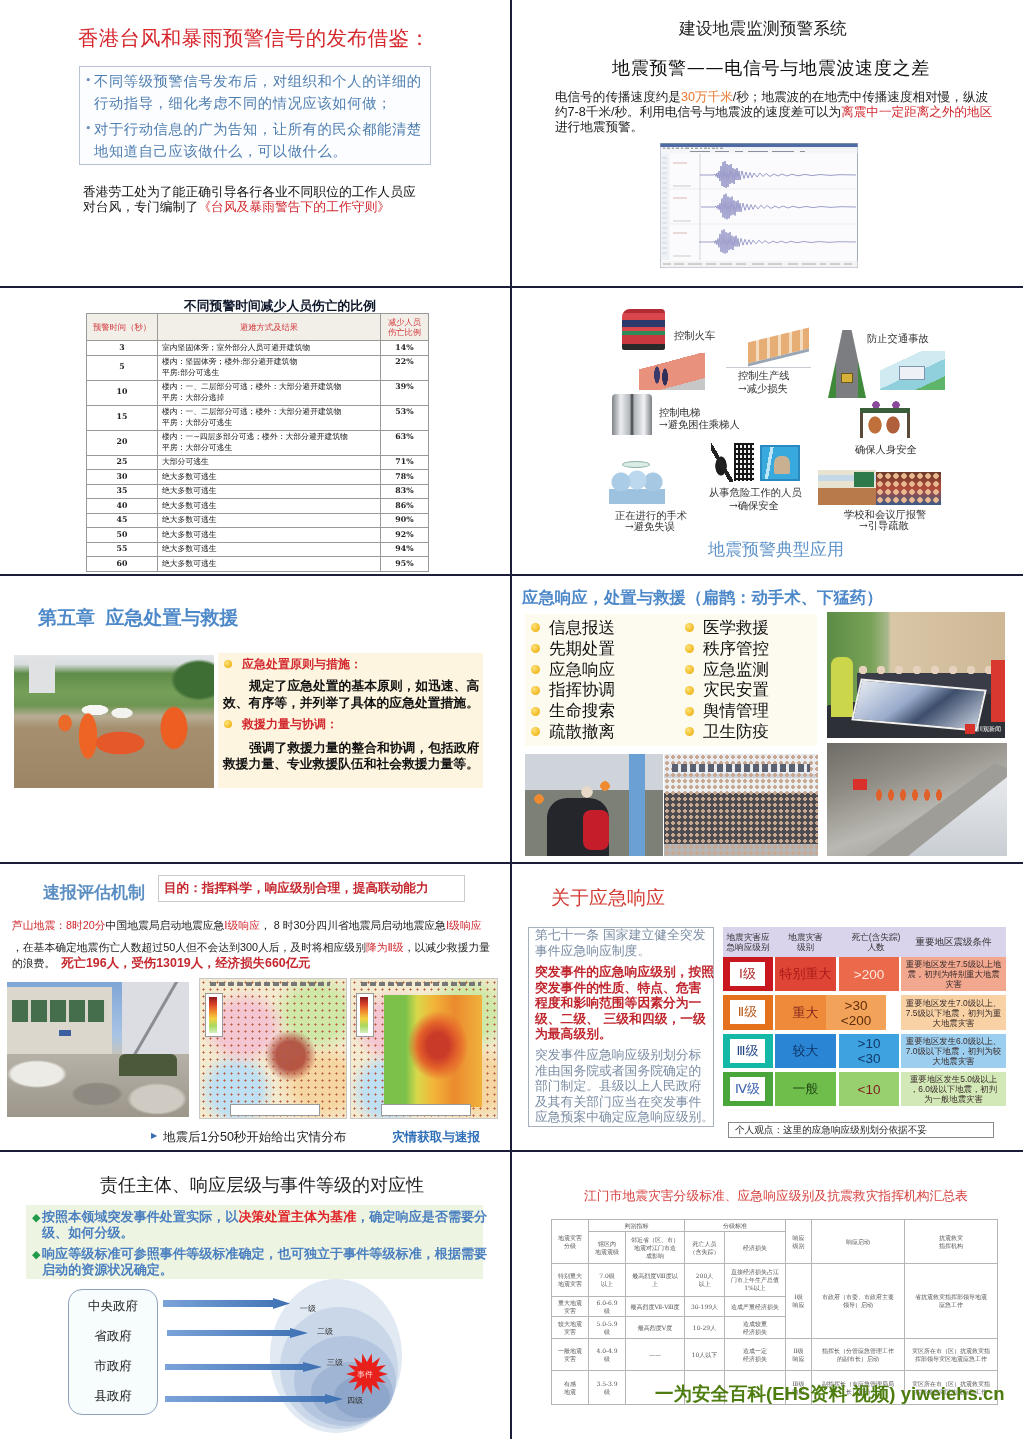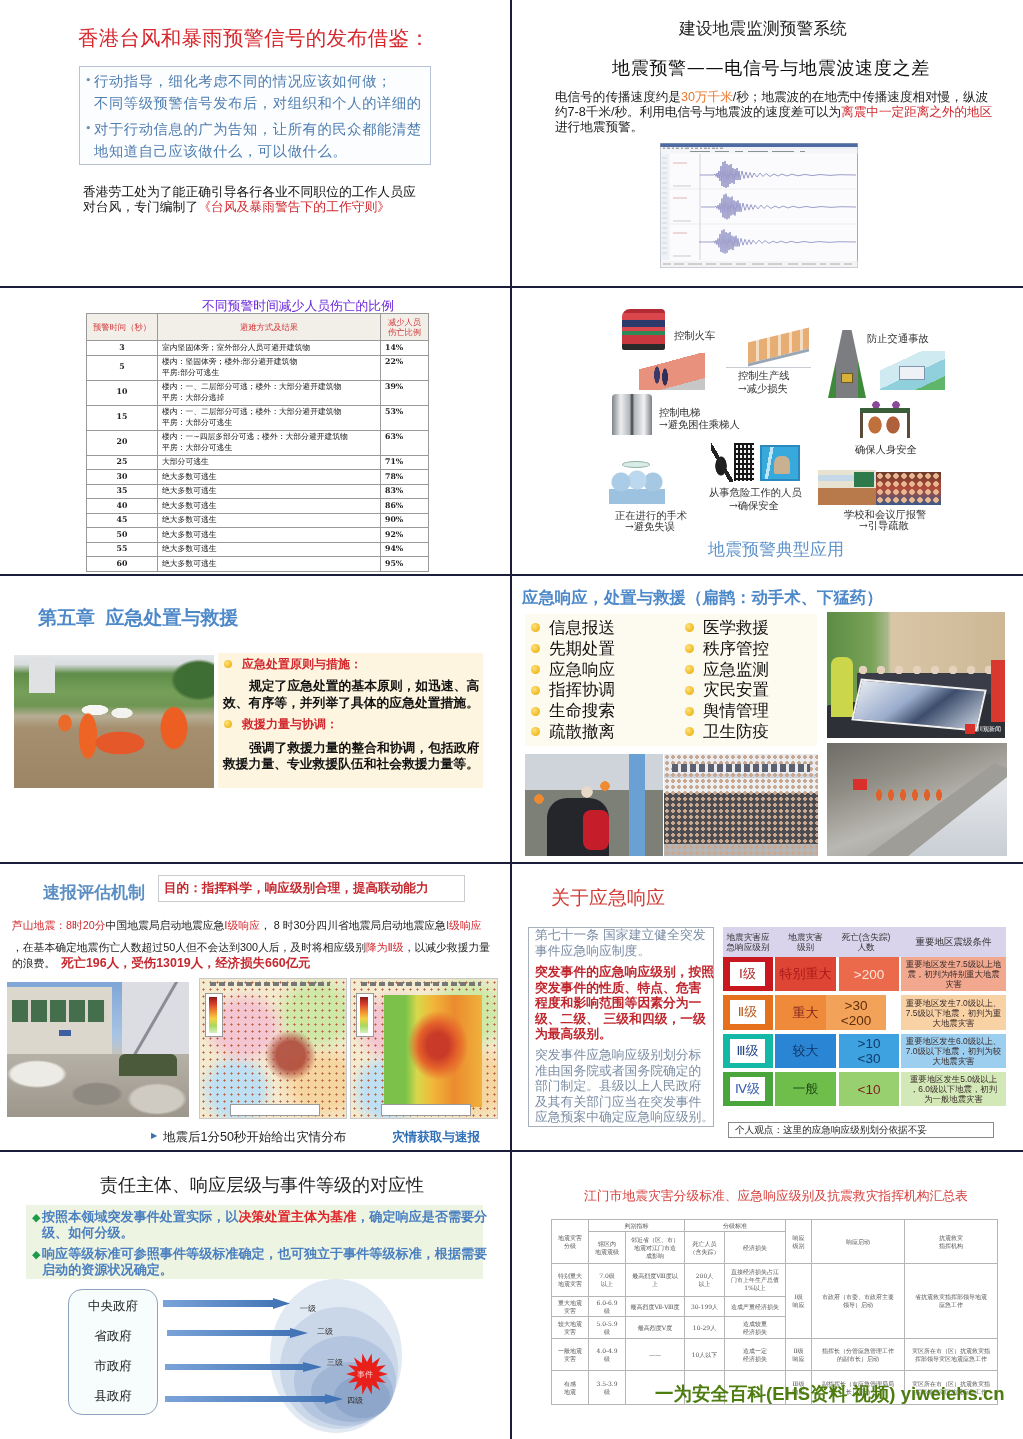--- a/index.html
+++ b/index.html
@@ -32,27 +32,27 @@
 .s1-dot{width:9px;flex:none;font-size:11px;color:#6a8fb8}
 .s1-para{left:83px;top:184px;font-size:12.8px;line-height:15px;color:#111}
 
 
 .s2-title{left:167px;top:17px;font-size:16.8px;color:#222}
 .s2-sub{left:100px;top:56px;font-size:18px;letter-spacing:.7px;color:#111}
 .s2-para{left:43px;top:90px;font-size:12.6px;line-height:15px;color:#1a1a1a}
 .s2-fig{left:148px;top:143px;width:198px;height:125px}
 
 
-.s3-title{left:202px;top:10px;font-size:12.8px;font-weight:normal;color:#6d28d9}
+.s3-title{left:184px;top:10px;font-size:12.8px;font-weight:bold;color:#0f172a}
 .s3-table{position:absolute;left:86px;top:25px;width:342px;border-collapse:collapse;table-layout:fixed;font-family:"DejaVu Serif","Liberation Serif",serif;font-size:7.8px;color:#222;border:1.5px solid #666}
 .s3-table th{background:#f2eee8;color:#d2393c;font-weight:normal;height:27px;font-size:8.3px;line-height:10px;border:1px solid #999;white-space:pre-line;text-align:center}
 .s3-table td{border:1px solid #999;padding:1.5px 4px;line-height:10.5px}
 .s3-table td.c1{text-align:center;font-weight:bold}
 .s3-table td.c2{white-space:pre-line}
-.s3-table td.c3{text-align:left;font-weight:bold;vertical-align:top}
+.s3-table td.c3{text-align:center;font-weight:bold;vertical-align:top}
 
 
 .s4-lbl{font-family:"DejaVu Serif","Liberation Serif",serif;font-size:10.3px;line-height:11px;color:#333;white-space:nowrap}
 .s4-caption{left:196px;top:250px;font-size:17px;color:#5f93c9;white-space:nowrap}
 .s4-train{left:110px;top:21px;width:43px;height:41px;border-radius:8px 4px 2px 2px;background:linear-gradient(to bottom,#b32b35 0 10%,#d9464b 10% 26%,#2b3a6b 26% 44%,#d9464b 44% 54%,#2d8a58 54% 64%,#c9383f 64% 86%,#2a2a2a 86%)}
 .s4-platform{left:127px;top:65px;width:66px;height:37px;background:radial-gradient(ellipse 3px 9px at 18px 22px,#3a3a6a 90%,transparent),radial-gradient(ellipse 3px 9px at 26px 24px,#2f2f5a 90%,transparent),linear-gradient(165deg,#fff 0 30%,#e8917c 30% 78%,#c7c7c7 78%)}
 .s4-conveyor{left:236px;top:47px;width:61px;height:24px;transform:skewY(-14deg);background:repeating-linear-gradient(90deg,#e6ad74 0 8px,#f4dcc0 8px 11px);border-bottom:3px solid #9aa6b4}
 .s4-line{left:214px;top:79px;width:85px;height:1px;background:#c8ccd2}
 .s4-road{left:316px;top:42px;width:38px;height:68px;clip-path:polygon(38% 0,62% 0,100% 100%,0 100%);background:linear-gradient(90deg,#3f8a3a 0 20%,#7b7d80 20% 80%,#3f8a3a 80%)}
 .s4-car{left:329px;top:85px;width:12px;height:10px;background:#d7b13a;border:1px solid #6b5a1a}
@@ -177,22 +177,22 @@
 </style>
 </head>
 <body>
 
 <section id="s1" class="slide">
   <div class="a nw s1-title">香港台风和暴雨预警信号的发布借鉴：</div>
   <div class="a s1-box serif">
     <div class="s1-item">
       <span class="s1-dot">•</span>
       <div>
+        <div class="nw">不同等级预警信号发布后，对组织和个人的详细的</div>
         <div class="nw">行动指导，细化考虑不同的情况应该如何做；</div>
-        <div class="nw">不同等级预警信号发布后，对组织和个人的详细的</div>
       </div>
     </div>
     <div class="s1-item">
       <span class="s1-dot">•</span>
       <div>
         <div class="nw">对于行动信息的广为告知，让所有的民众都能清楚</div>
         <div class="nw">地知道自己应该做什么，可以做什么。</div>
       </div>
     </div>
   </div>
@@ -522,21 +522,21 @@
     <div>程度和影响范围等因素分为一</div>
     <div>级、二级、 三级和四级，一级</div>
     <div>为最高级别。</div>
   </div>
 
   <div class="a s8-thead"></div>
   <div class="a s8-hc" style="left:211px;width:50px">地震灾害应
 急响应级别</div>
   <div class="a s8-hc" style="left:263px;width:61px">地震灾害
 级别</div>
-  <div class="a s8-hc" style="left:324px;width:60px">死亡(含失踪)
+  <div class="a s8-hc" style="left:334px;width:60px">死亡(含失踪)
 人数</div>
   <div class="a s8-hc" style="left:389px;width:105px;font-size:9.5px">重要地区震级条件</div>
 
   <div class="a s8-c" style="left:211px;top:93px;width:50px;height:34px;background:#c8171f"><div class="a s8-lvl" style="color:#b02a2a">Ⅰ级</div></div>
   <div class="a s8-c s8-grade" style="left:263px;top:93px;width:61px;height:34px;background:#df4535;color:#a81818">特别重大</div>
   <div class="a s8-c s8-deaths" style="left:327px;top:93px;width:60px;height:34px;background:#ec6a4c;color:#fde6dc">&gt;200</div>
   <div class="a s8-c s8-cond" style="left:389px;top:93px;width:105px;height:34px;background:#f1a88f">重要地区发生7.5级以上地
 震，初判为特别重大地震
 灾害</div>
 

